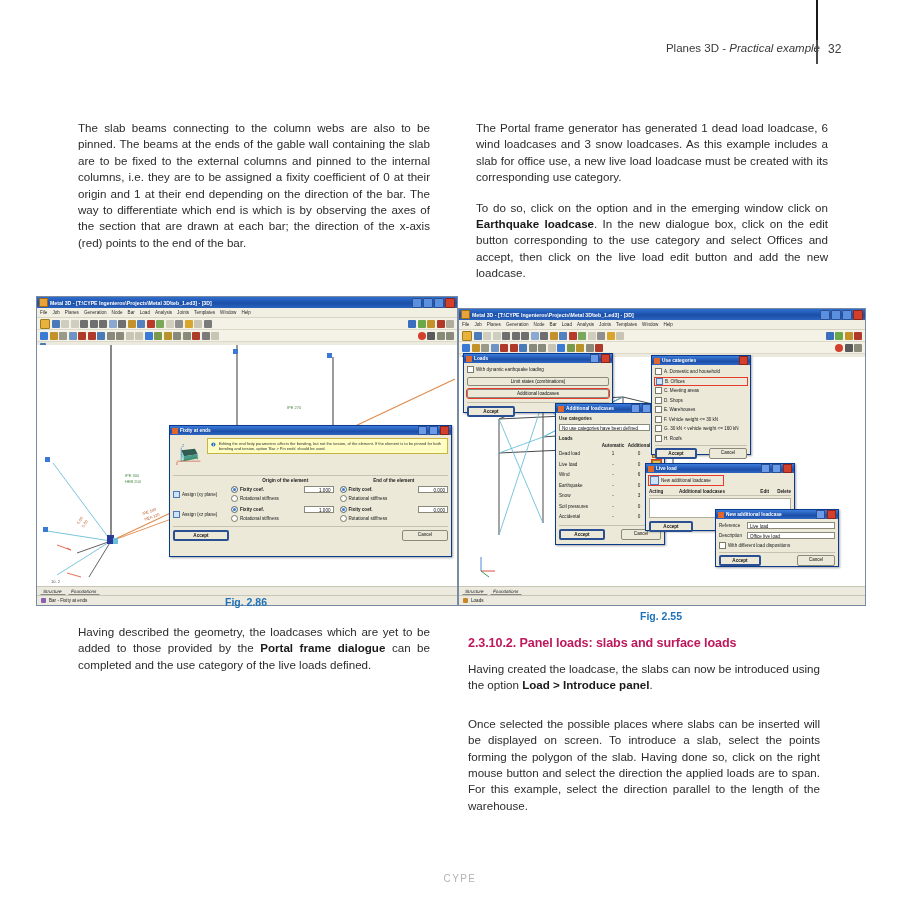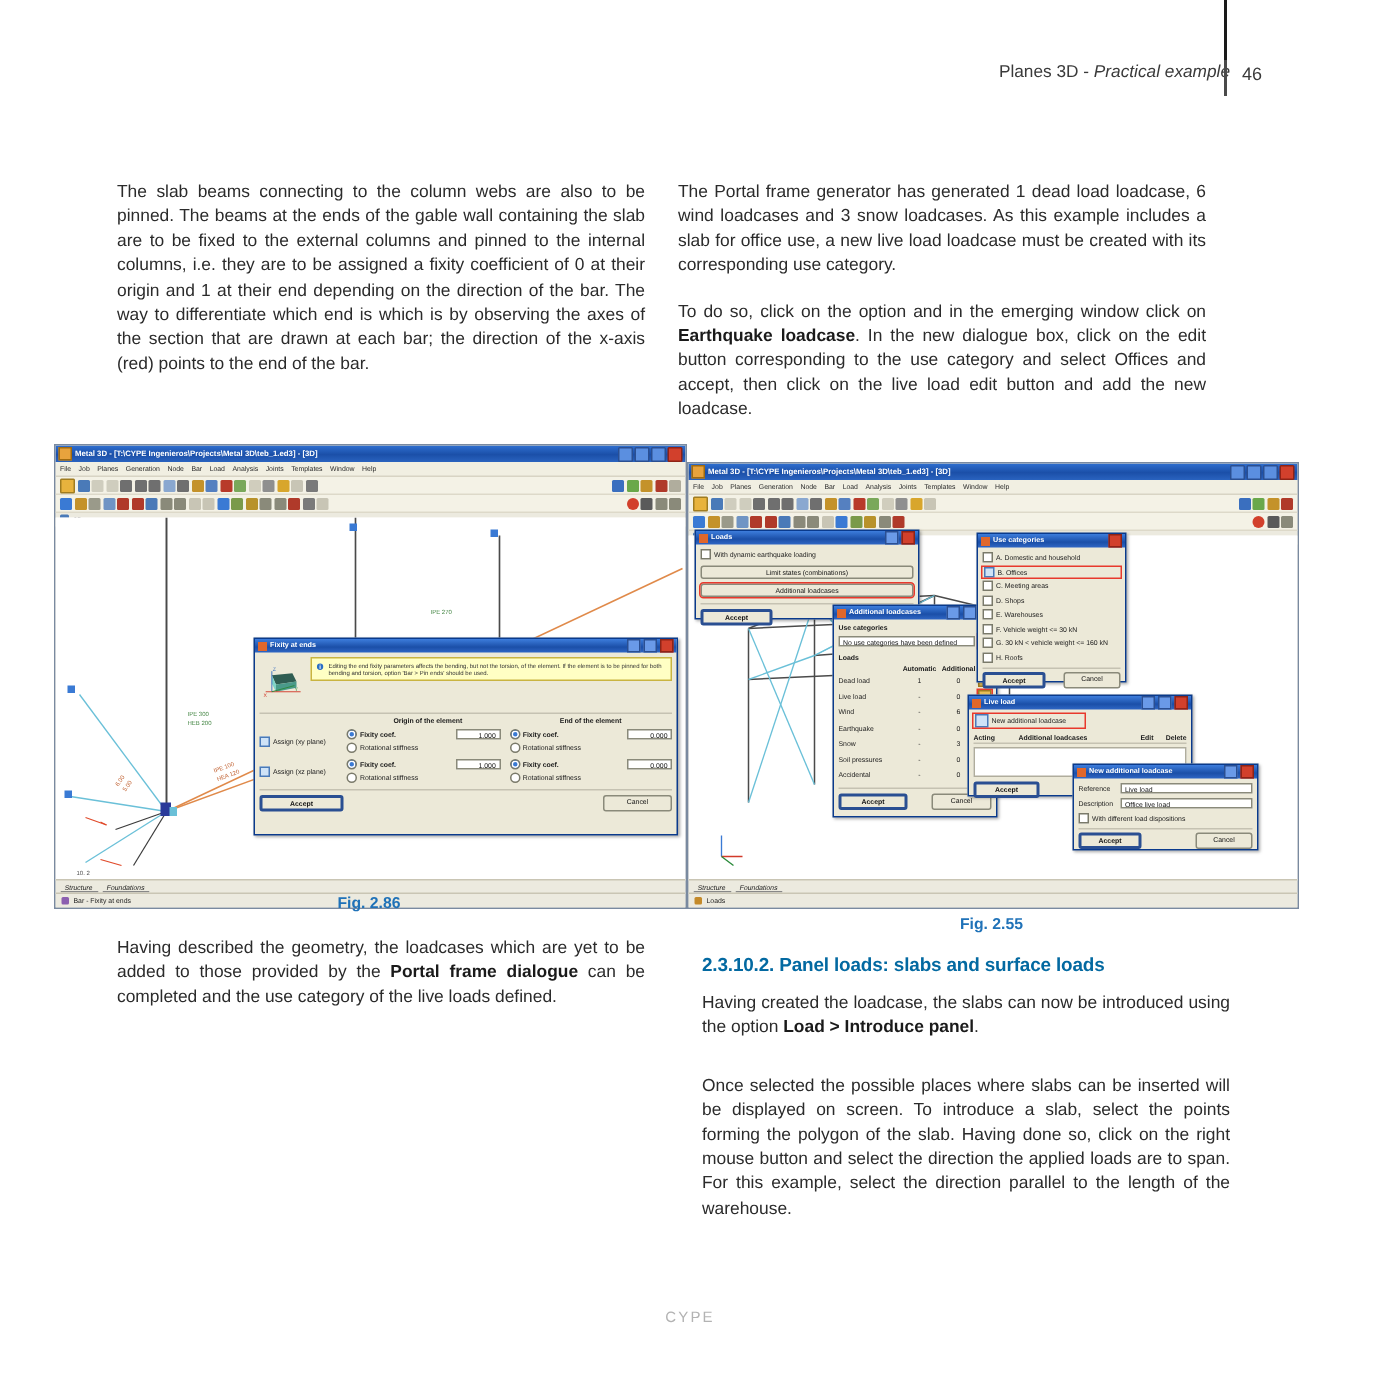--- a/index.html
+++ b/index.html
@@ -21,32 +21,32 @@
   .hdr-title i{font-style:italic;}
   .hdr-sep{
     position:absolute;left:816px;top:-2px;width:1.5px;height:24px;background:#4a4a4a;
   }
   .hdr-page{
     position:absolute;left:828px;top:0;font-size:12px;color:#3a3a3a;
   }
   
   .col{position:absolute;width:352px;top:120px;}
   .col-left{left:78px;}
-  .col-right{left:452px;}
+  .col-right{left:476px;}
   p.body{
     margin:0 0 14px 0;font-size:11.6px;line-height:16.4px;
     text-align:justify;color:#2b2b2b;
   }
   p.body b{font-weight:bold;color:#1a1a1a;}
   h2.sec{
     margin:0 0 11px 0;font-size:14.5px;font-weight:bold;color:#1a1a1a;
     letter-spacing:-0.2px;
   }
   h3.sub{
-    margin:0 0 11px 0;font-size:12.6px;font-weight:bold;color:#0369a1;
+    margin:0 0 11px 0;font-size:12.6px;font-weight:bold;color:#be185d;
     letter-spacing:-0.1px;
   }
   .sp-lg{height:20px;}
   .fig-cap{
     text-align:center;font-size:10.5px;font-weight:bold;color:#1f72b8;
     margin:6px 0 18px 0;
   }
   
   .shot{position:absolute;border:1px solid #7a8aa0;background:#eceadf;overflow:hidden;}
   .shot-l{left:36px;top:296px;width:420px;height:308px;}
@@ -133,21 +133,21 @@
   }
   svg{display:block;}
 </style>
 </head>
 <body>
 
 <div class="header-rule"></div>
 <div class="page-header">
   <div class="hdr-title"><span>Planes 3D - </span><i>Practical example</i></div>
   <div class="hdr-sep"></div>
-  <div class="hdr-page">46</div>
+  <div class="hdr-page">32</div>
 </div>
 
 <div class="col col-left">
   <p class="body">The slab beams connecting to the column webs are also to be pinned. The beams at the ends of the gable wall containing the slab are to be fixed to the external columns and pinned to the internal columns, i.e. they are to be assigned a fixity coefficient of 0 at their origin and 1 at their end depending on the direction of the bar. The way to differentiate which end is which is by observing the axes of the section that are drawn at each bar; the direction of the x-axis (red) points to the end of the bar.</p>
 </div>
 
 <div class="shot shot-l">
   <div class="titlebar">
     <div class="tb-ico"></div>
     <div class="tb-text">Metal 3D - [T:\CYPE Ingenieros\Projects\Metal 3D\teb_1.ed3] - [3D]</div>

